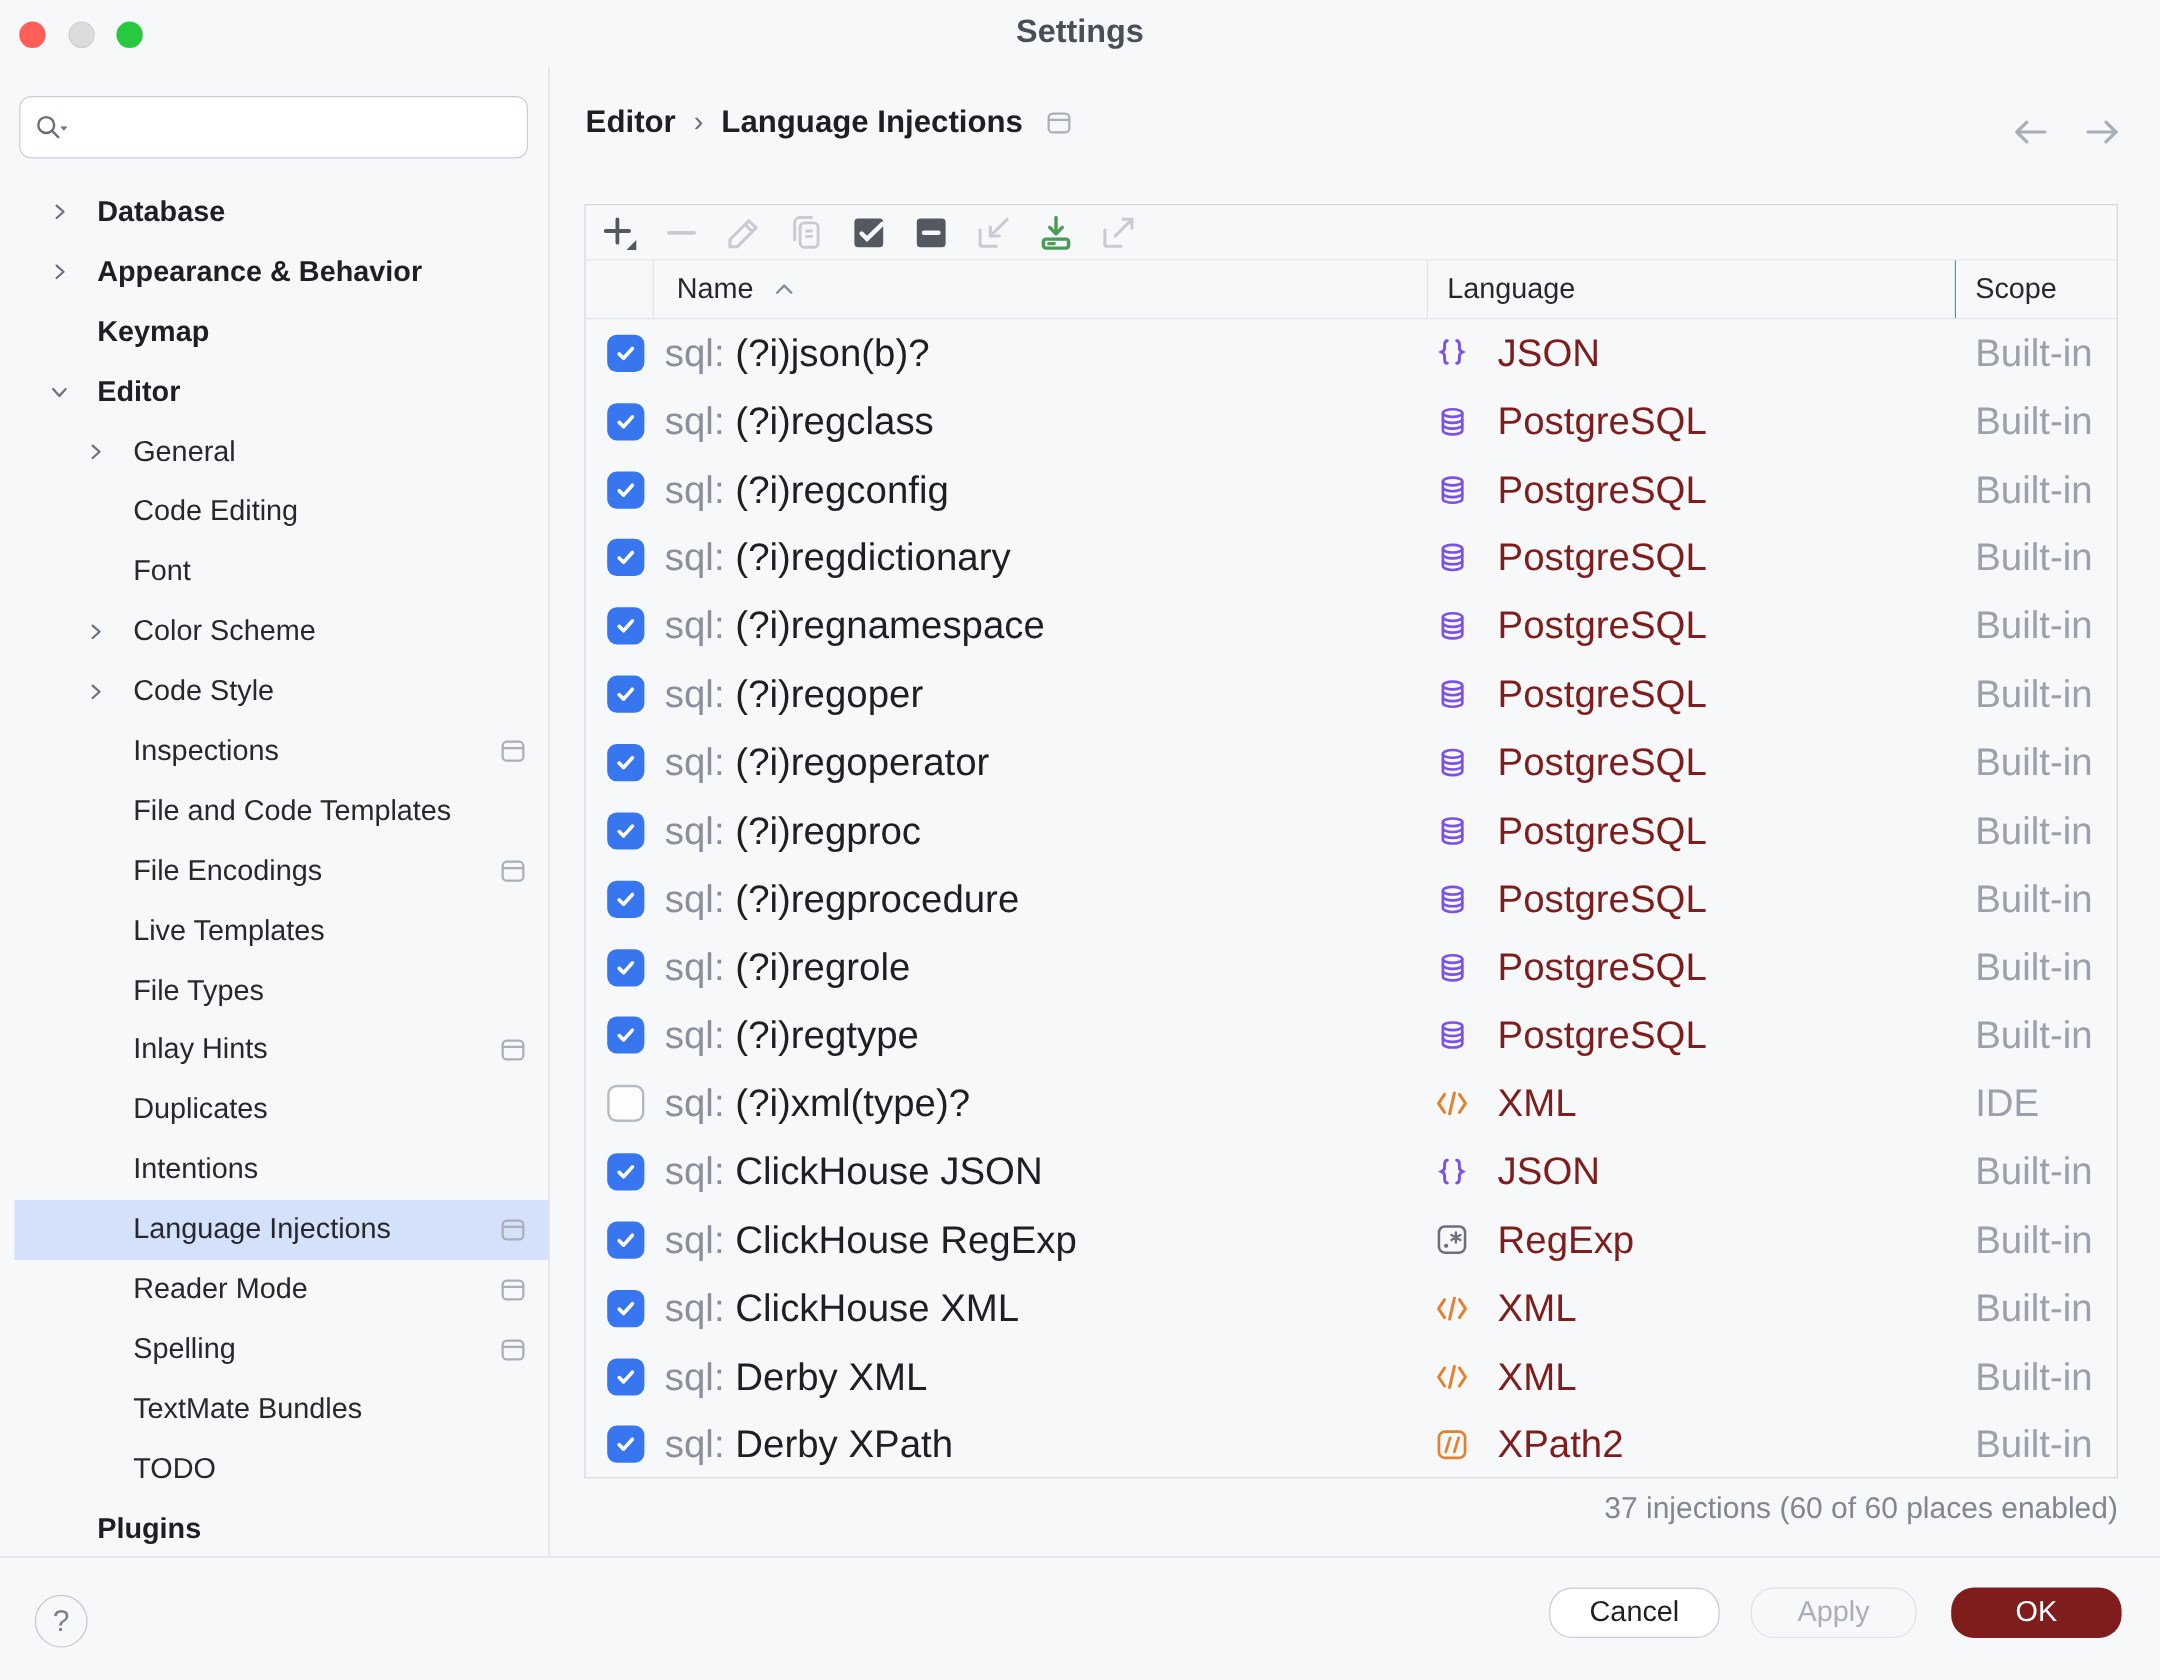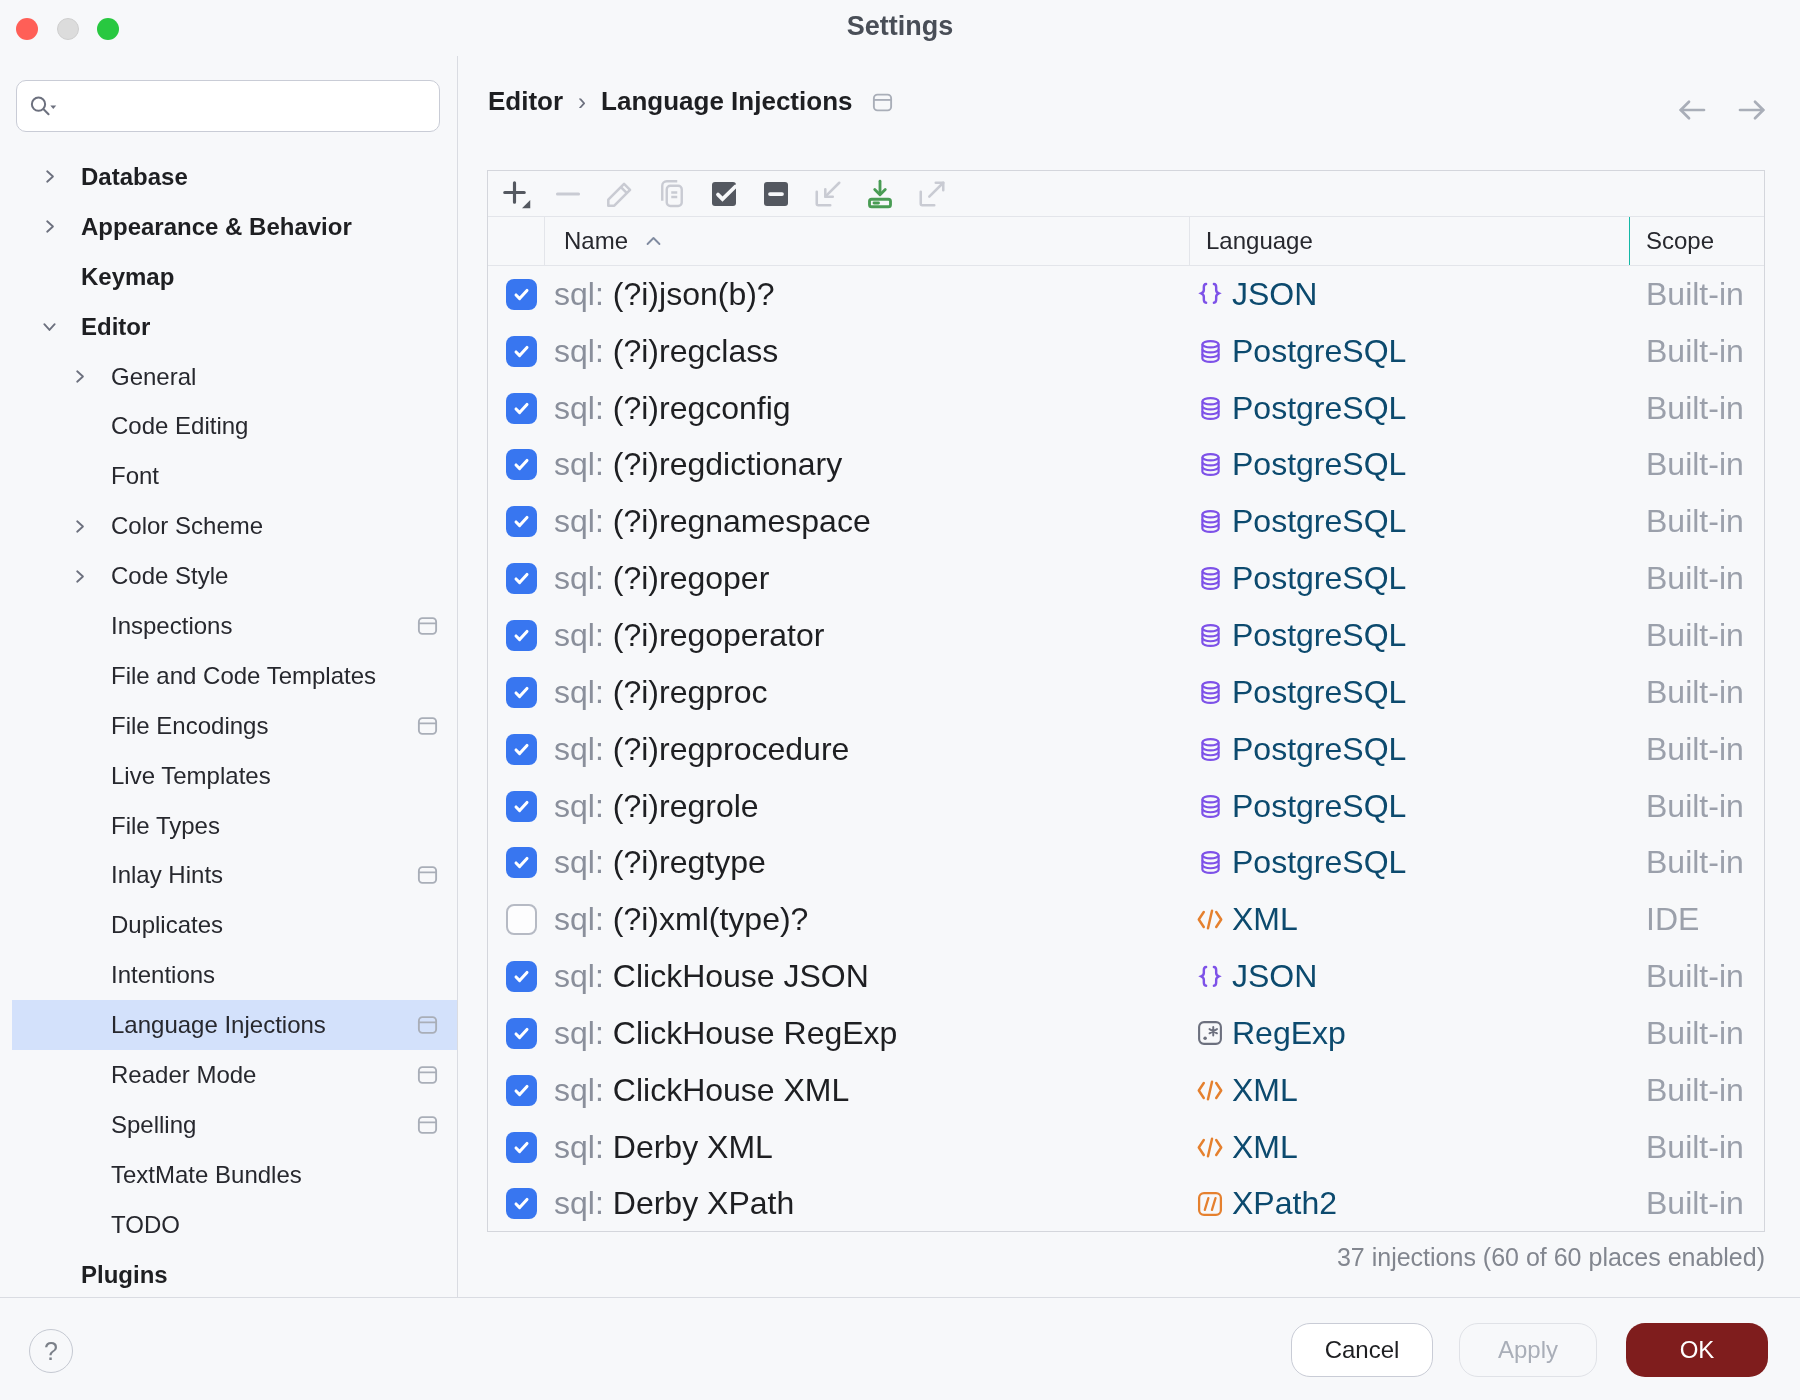--- a/index.html
+++ b/index.html
@@ -48,27 +48,27 @@
   .trow{height:56.85px;display:flex;align-items:center;font-size:32px;}
   .td.c1{width:57px;padding-left:18px;box-sizing:border-box;}
   .td.c2{width:645px;padding-left:9px;box-sizing:border-box;display:flex;align-items:center;white-space:nowrap;}
   .td.c3{width:440px;padding-left:6px;box-sizing:border-box;display:flex;align-items:center;}
   .td.c4{flex:1;padding-left:16px;box-sizing:border-box;color:#9BA0AB;}
   .pre{color:#8A8F9B;margin-right:9px;}
   .cbx{width:31px;height:31px;border-radius:8px;box-sizing:border-box;display:flex;align-items:center;justify-content:center;}
   .cbx.on{background:#3876F0;}
   .cbx.off{background:#FDFDFE;border:2px solid #B6BAC4;}
   .lang-ico{width:28px;height:28px;display:flex;align-items:center;justify-content:center;flex:0 0 auto;}
-  .lang-lbl{margin-left:8px;color:#0c4a6e;}
+  .lang-lbl{margin-left:24px;color:#7f1d1d;}
   
   .status{position:absolute;left:487px;width:1278px;top:1243px;text-align:right;font-size:25px;color:#82868F;}
   .footline{position:absolute;left:0;right:0;top:1297px;height:1px;background:#DADCE2;}
   .help{position:absolute;left:29px;top:1329px;width:44px;height:44px;border:1.5px solid #C5C9D2;border-radius:50%;
         box-sizing:border-box;display:flex;align-items:center;justify-content:center;font-size:25px;color:#7B8089;background:transparent;}
-  .btn{position:absolute;top:1323px;height:54px;border-radius:19px;box-sizing:border-box;display:flex;align-items:center;
+  .btn{position:absolute;top:1323px;height:42px;border-radius:19px;box-sizing:border-box;display:flex;align-items:center;
        justify-content:center;font-size:24px;cursor:default;}
   .btn.cancel{left:1291px;width:142px;background:#FFFFFF;border:1.5px solid #C9CCD6;color:#1E1F22;}
   .btn.apply{left:1459px;width:138px;background:#F7F8FA;border:1.5px solid #E0E2E7;color:#A9AEB8;}
   .btn.ok{left:1626px;width:142px;background:#7f1d1d;color:#FFFFFF;}
 </style>
 </head>
 <body>
 
 <div class="titlebar">
   <div class="light close"></div>

